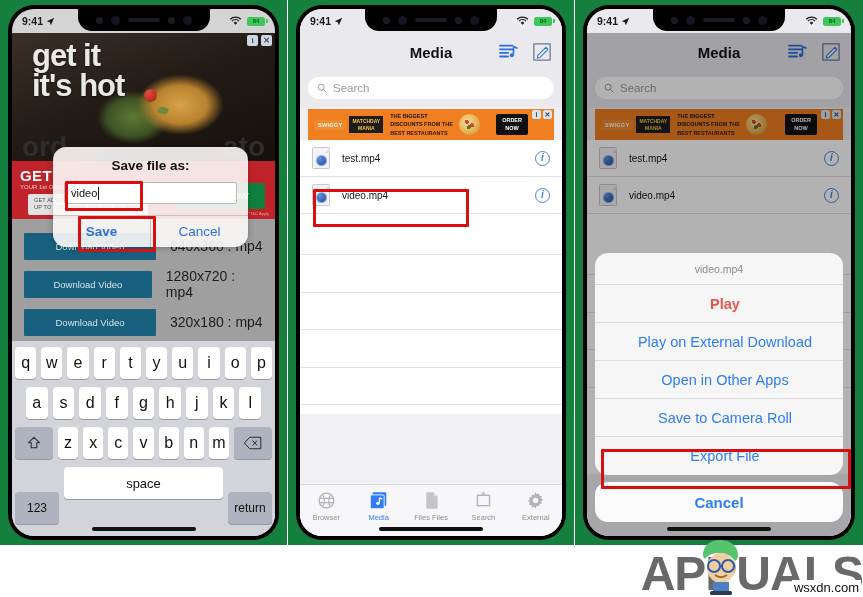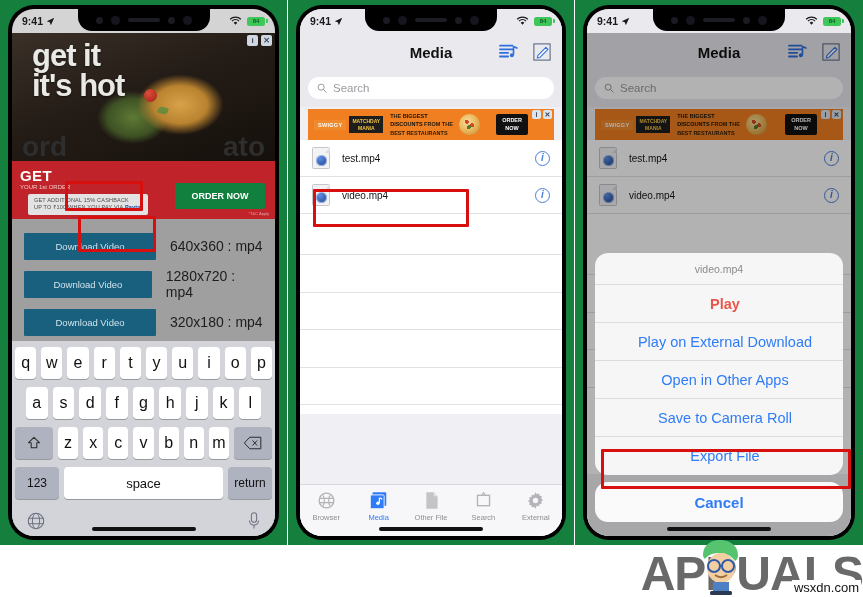--- a/index.html
+++ b/index.html
@@ -180,21 +180,21 @@
   .krow { display:flex; justify-content:center; gap:5px; margin-bottom:8px; padding: 0 3px; }
   .key {
     background:#fff; border-radius:4px; height:32px;
     display:flex;align-items:center;justify-content:center;
     font-size:16px; color:#111; box-shadow:0 1px 0 rgba(0,0,0,.28);
     flex: 1 1 0;
   }
   .krow.r2 { padding: 0 14px; }
   .krow.r3 { padding: 0 3px; }
   .key.wide { flex: 0 0 38px; background:#aeb3bf; }
-  .key.mid { flex: 0 0 44px; background:#aeb3bf; font-size:12px; }
+  .key.mid { flex: 0 0 44px; background:#aeb3bf; font-size:12px;margin-top:25px; }
   .key.space { flex: 1 1 auto; font-size:13px; }
   .krow.r4 .key.mid { height: 32px; }
   .kb-bottom { display:flex; align-items:center; justify-content:space-between; padding: 4px 14px 0 14px; }
   .kb-bottom svg { display:block; }
 
   
   .app-body { position:absolute; inset:24px 0 0 0; background:#efeff4; }
   .navbar {
     height: 38px; background:#e9e9ee;
     display:flex; align-items:center; padding: 0 11px;
@@ -403,20 +403,33 @@
               <div class="dl-btn">Download Video</div>
               <div class="dl-res">1280x720 : mp4</div>
             </div>
             <div class="dl-row">
               <div class="dl-btn">Download Video</div>
               <div class="dl-res">320x180 : mp4</div>
             </div>
           </div>
         </div>
 
+        <div class="dialog">
+          <h3>Save file as:</h3>
+          <div class="dlg-input-wrap">
+            <div class="dlg-input">
+              <span>video</span>
+              <span class="caret"></span>
+            </div>
+          </div>
+          <div class="dlg-actions">
+            <div>Save</div>
+            <div>Cancel</div>
+          </div>
+        </div>
 
         <div class="redbox" style="left:53px; top:172px; width:78px; height:30px;"></div>
         <div class="redbox" style="left:66px; top:207px; width:78px; height:36px;"></div>
 
         <div class="keyboard">
           <div class="krow r1">
             <div class="key">q</div>
             <div class="key">w</div>
             <div class="key">e</div>
             <div class="key">r</div>
@@ -612,21 +625,21 @@
               <circle cx="10.3" cy="14.2" r="1.9" fill="#fff"></circle>
               <path d="M12 8c1.6.3 2.6.9 3.2 1.6" stroke="#fff" stroke-width="1.4" fill="none"></path>
             </svg>
             <span>Media</span>
           </div>
           <div class="tab">
             <svg width="19" height="19" viewBox="0 0 22 22">
               <path d="M5 1.5h8.5L18 6v14.5H5z" fill="#c3c3c8"></path>
               <path d="M13.5 1.5V6H18" fill="#e3e3e7"></path>
             </svg>
-            <span>Other File</span>
+            <span>Files Files</span>
           </div>
           <div class="tab">
             <svg width="19" height="19" viewBox="0 0 22 22">
               <rect x="4" y="5" width="14" height="12" fill="none" stroke="#b3b3b8" stroke-width="1.6"></rect>
               <path d="M9 4.5 11 2l2 2.5" fill="none" stroke="#b3b3b8" stroke-width="1.3"></path>
             </svg>
             <span>Search</span>
           </div>
           <div class="tab">
             <svg width="19" height="19" viewBox="0 0 22 22">

